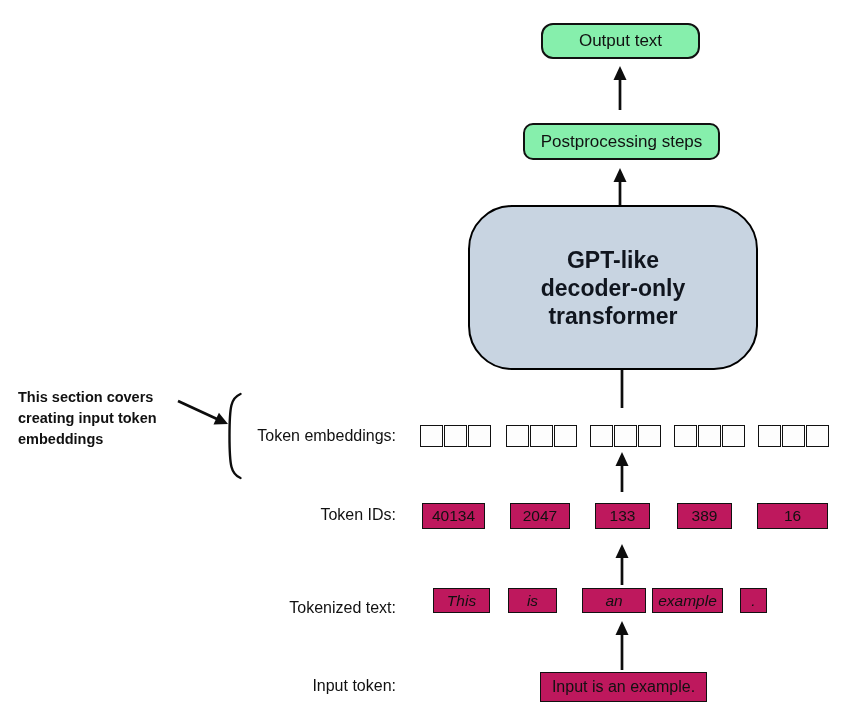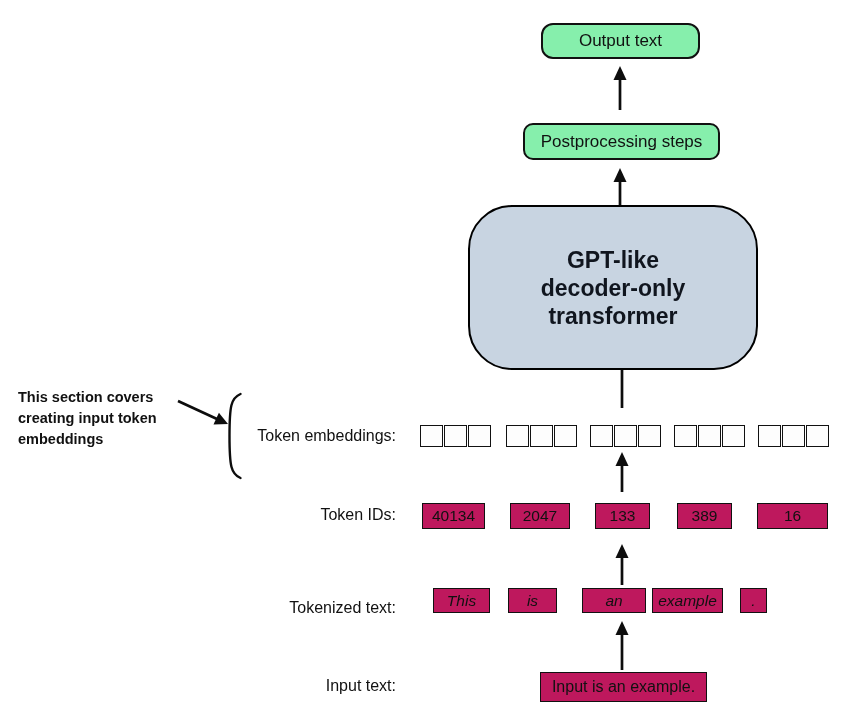--- a/index.html
+++ b/index.html
@@ -126,21 +126,21 @@
 
   <div class="annotation">
     <div>This section covers</div>
     <div>creating input token</div>
     <div>embeddings</div>
   </div>
 
   <div class="row-label" style="top:505px;">Token IDs:</div>
   <div class="row-label" style="top:426px;">Token embeddings:</div>
   <div class="row-label" style="top:590px;margin-top:8px;">Tokenized text:</div>
-  <div class="row-label" style="top:676px;">Input text:</div>
+  <div class="row-label" style="top:676px;">Input token:</div>
 
   <div class="embed-group" style="left:420px;">
     <div class="embed-cell"></div>
     <div class="embed-cell"></div>
     <div class="embed-cell"></div>
   </div>
   <div class="embed-group" style="left:506px;">
     <div class="embed-cell"></div>
     <div class="embed-cell"></div>
     <div class="embed-cell"></div>

